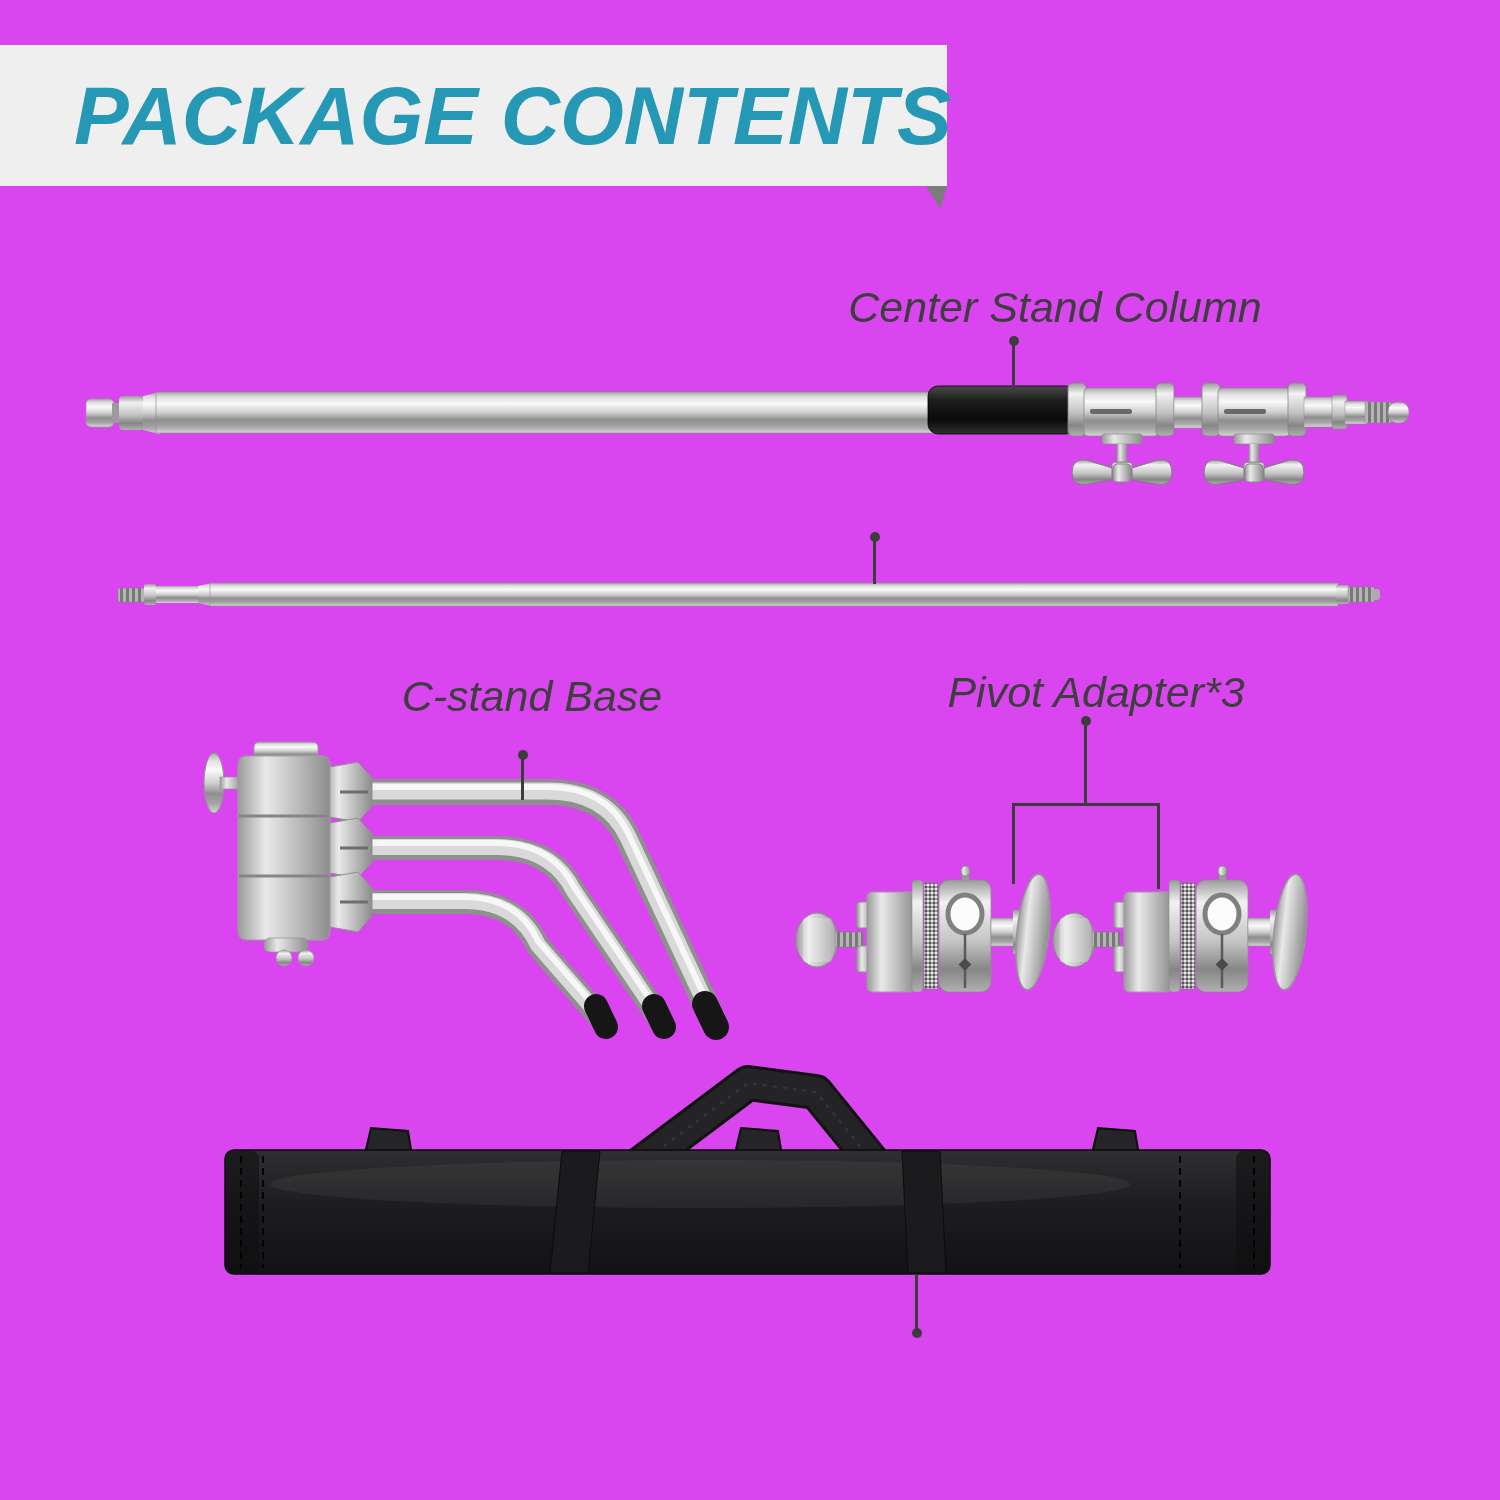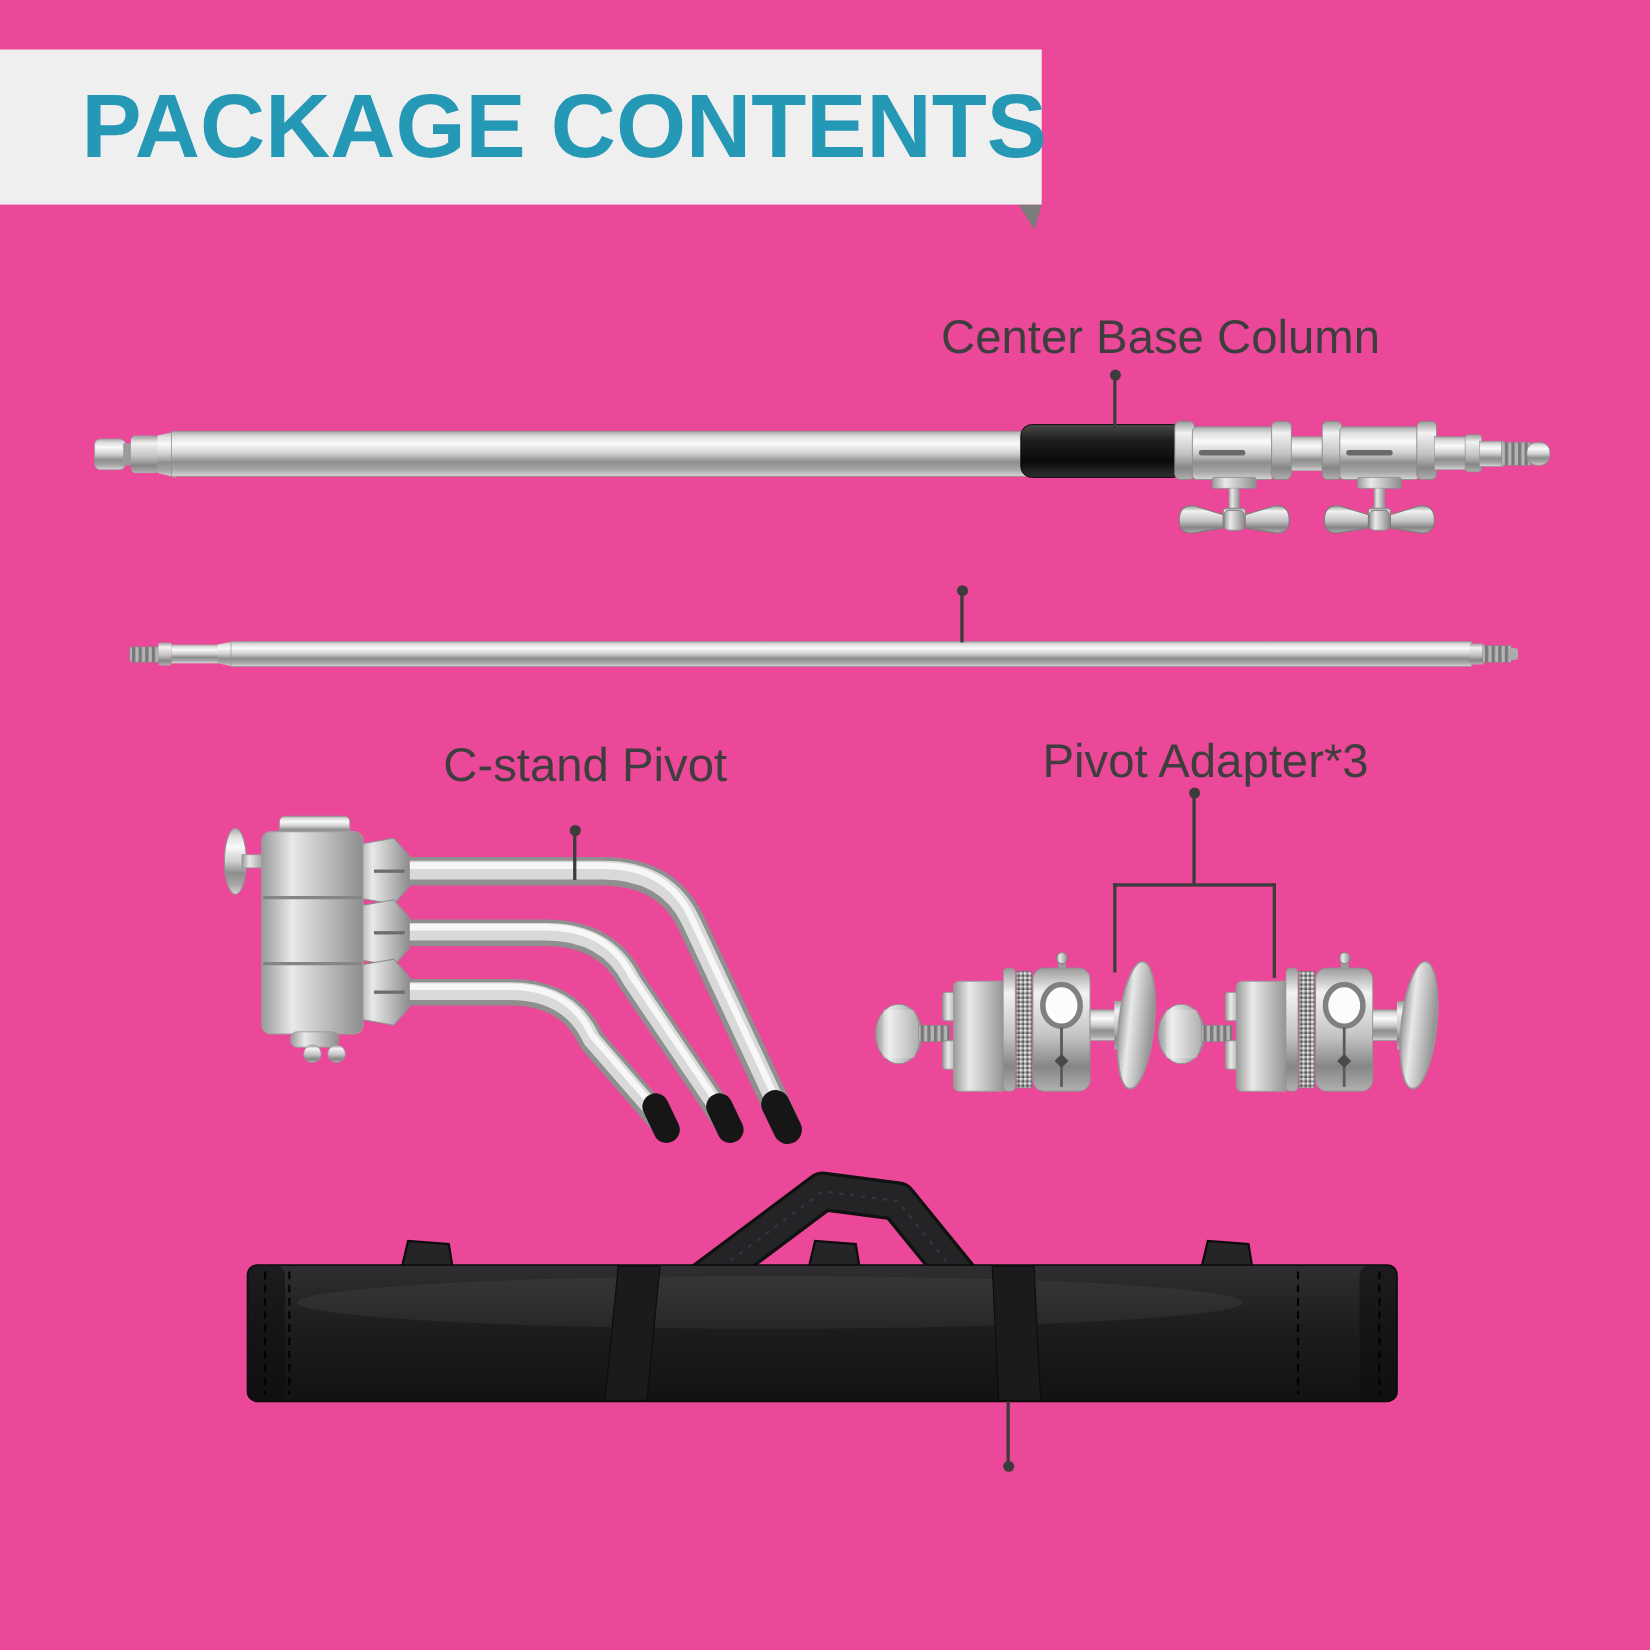--- a/index.html
+++ b/index.html
@@ -1,18 +1,19 @@
 <!DOCTYPE html>
 <html><head>
 <meta charset="utf-8">
 <style>
   html,body{margin:0;padding:0;background:#ffffff;}
   .canvas{
-    position:relative;width:1500px;height:1500px;background:#ec4899;overflow:hidden;
+    position:relative;width:1500px;height:1500px;background:#d946ef;overflow:hidden;
     font-family:"Liberation Sans",sans-serif;
+    font-style:italic;
   }
   
   .banner{
     position:absolute;left:0;top:45px;width:947px;height:141px;background:#efefef;
     display:flex;align-items:center;
   }
   .banner-title{
     margin-left:74px;font-size:82px;font-weight:800;letter-spacing:0px;
     color:#2598b6;white-space:nowrap;
   }
@@ -228,28 +229,28 @@
       <polygon points="562,1151 600,1151 588,1273 550,1273" fill="#1b1b1d" stroke="#0c0c0c" stroke-width="1"></polygon>
       <polygon points="902,1151 940,1151 946,1273 908,1273" fill="#1b1b1d" stroke="#0c0c0c" stroke-width="1"></polygon>
     </g>
   </svg>
 
   <div class="banner">
     <div class="banner-title">PACKAGE CONTENTS</div>
   </div>
   <div class="banner-fold"></div>
 
-  <div class="part-label" style="left:1055px;top:283px">Center Base Column</div>
+  <div class="part-label" style="left:1055px;top:283px">Center Stand Column</div>
   <div class="leader-dot" style="left:1009px;top:336px"></div>
   <div class="leader-line" style="left:1012px;top:344px;width:3px;height:48px"></div>
 
   <div class="leader-dot" style="left:870px;top:532px"></div>
   <div class="leader-line" style="left:873px;top:540px;width:3px;height:44px"></div>
 
-  <div class="part-label" style="left:532px;top:672px">C-stand Pivot</div>
+  <div class="part-label" style="left:532px;top:672px">C-stand Base</div>
   <div class="leader-dot" style="left:518px;top:750px"></div>
   <div class="leader-line" style="left:521px;top:758px;width:3px;height:42px"></div>
 
   <div class="part-label" style="left:1096px;top:668px">Pivot Adapter*3</div>
   <div class="leader-dot" style="left:1081px;top:716px"></div>
   <div class="leader-line" style="left:1084px;top:724px;width:3px;height:81px"></div>
   <div class="leader-line" style="left:1012px;top:803px;width:148px;height:3px"></div>
   <div class="leader-line" style="left:1012px;top:803px;width:3px;height:81px"></div>
   <div class="leader-line" style="left:1157px;top:803px;width:3px;height:86px"></div>
 

